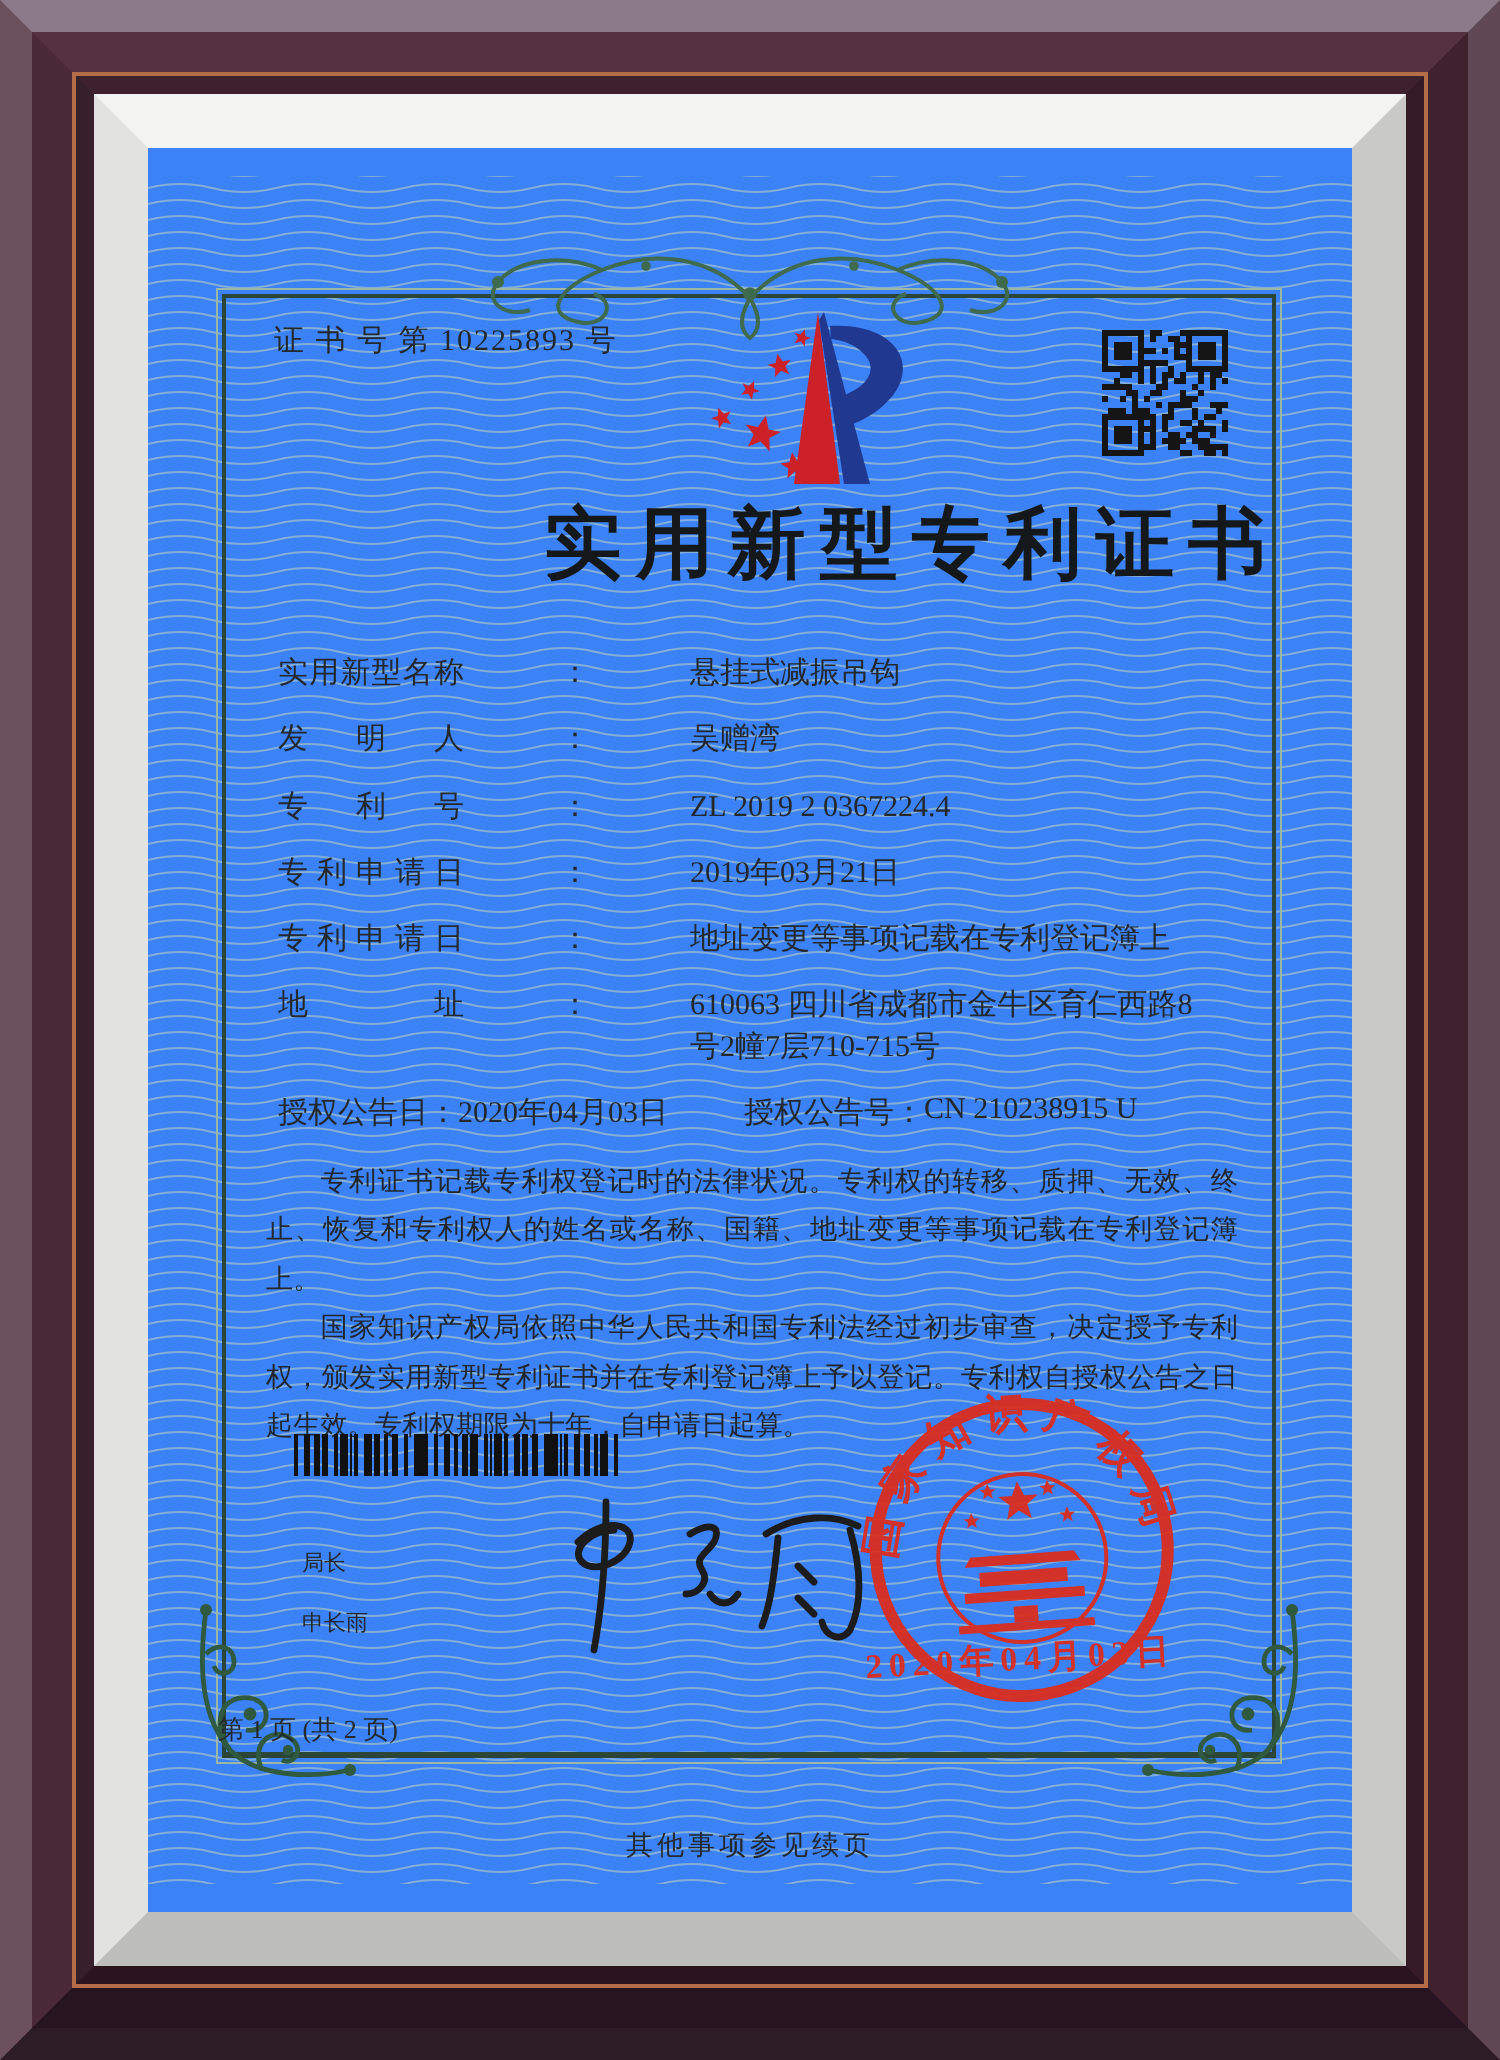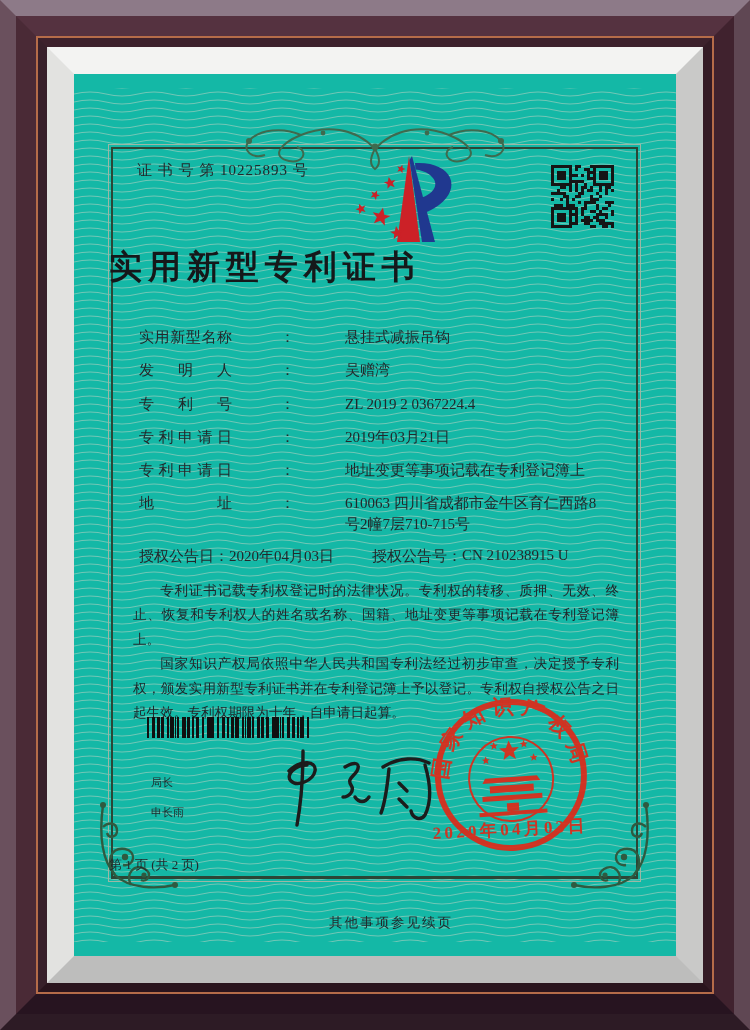--- a/index.html
+++ b/index.html
@@ -11,40 +11,40 @@
   .frame2{position:absolute;inset:16px;border:20px solid;
           border-color:#553240 #40222e #271420 #4a2a36;}
   .copper{position:absolute;inset:36px;border:2px solid #b56c49;}
   .frame3{position:absolute;inset:38px;border:9px solid;
           border-color:#3d212c #341b25 #2a141d #38202a;}
   .mat{position:absolute;inset:47px;border:27px solid;
        border-color:#f3f3f2 #c9c9c8 #bdbdbc #e2e2e0;background:#f8faf3;
        box-shadow:inset 2px 3px 8px rgba(0,0,0,.28);}
   
   .paper{position:absolute;left:74px;top:74px;width:602px;height:882px;
-         background:#14b8a6;}
+         background:#3b82f6;}
   .wavebg{position:absolute;left:0;top:0;pointer-events:none;}
   
   .pborder-outer{position:absolute;left:34px;top:70px;width:531px;height:736px;
                  border:1px solid #9cb7a4;}
   .pborder{position:absolute;inset:2px;border:2px solid #2b4636;border-bottom-width:3px;}
   .ornament-top{position:absolute;left:50%;top:-26px;transform:translateX(-50%);}
   .corner{position:absolute;bottom:-12px;}
   .corner.bl{left:-14px;}
   .corner.br{right:-14px;transform:scaleX(-1);}
   
   .content{position:absolute;inset:0;color:#23282b;}
   .certno{position:absolute;left:28px;top:16px;font-size:15px;letter-spacing:1px;}
   .logo{position:absolute;left:236px;top:6px;}
   .qr{position:absolute;right:26px;top:20px;display:grid;
       grid-template-columns:repeat(21,3px);grid-auto-rows:3px;}
   .qr div{background:transparent;}
   .qr div.on{background:#151515;}
-  .doc-title{position:absolute;left:0;top:100px;width:100%;text-align:left;
-             font-size:33px;font-weight:bold;letter-spacing:.18em;color:#15181a;}
+  .doc-title{position:absolute;left:0;top:100px;width:100%;text-align:right;
+             font-size:39px;font-weight:bold;letter-spacing:.18em;color:#15181a;}
   .fields{position:absolute;left:30px;top:182px;width:470px;font-size:15px;}
   .frow{display:flex;margin-bottom:13px;line-height:1.35;gap:48px;}
   .flabel{display:inline-block;width:6.2em;text-align:justify;text-align-last:justify;
           flex:none;}
   .fcolon{flex:none;margin-right:2px;}
   .fvalue{flex:1;}
   .addr .fvalue{max-width:392px;}
   .grantrow{display:flex;margin-top:2px;}
   .grantrow .pair{display:flex;}
   .grantrow .pair.right{margin-left:38px;}
@@ -55,21 +55,21 @@
     background:
       repeating-linear-gradient(90deg,#101010 0 2px,transparent 2px 5px),
       repeating-linear-gradient(90deg,#101010 0 1px,transparent 1px 7px),
       repeating-linear-gradient(90deg,transparent 0 10px,#101010 10px 13px);}
   .sigblock{position:absolute;left:42px;top:622px;font-size:11px;color:#23282b;
             line-height:30px;font-family:"Liberation Sans","DejaVu Sans",sans-serif;}
   .signature{position:absolute;left:150px;top:600px;}
   .seal{position:absolute;left:310px;top:548px;opacity:.93;}
   .pagefooter{position:absolute;left:0;bottom:7px;width:100%;text-align:left;
               font-size:13px;color:#23282b;}
-  .contnote{position:absolute;left:16px;top:840px;width:100%;text-align:center;
+  .contnote{position:absolute;left:0;top:840px;width:100%;text-align:center;
             font-size:13.5px;color:#23282b;letter-spacing:2px;}
 </style>
 </head>
 <body>
 
 <div class="stage">
   <div class="frame1"></div>
   <div class="frame2"></div>
   <div class="copper"></div>
   <div class="frame3"></div>

